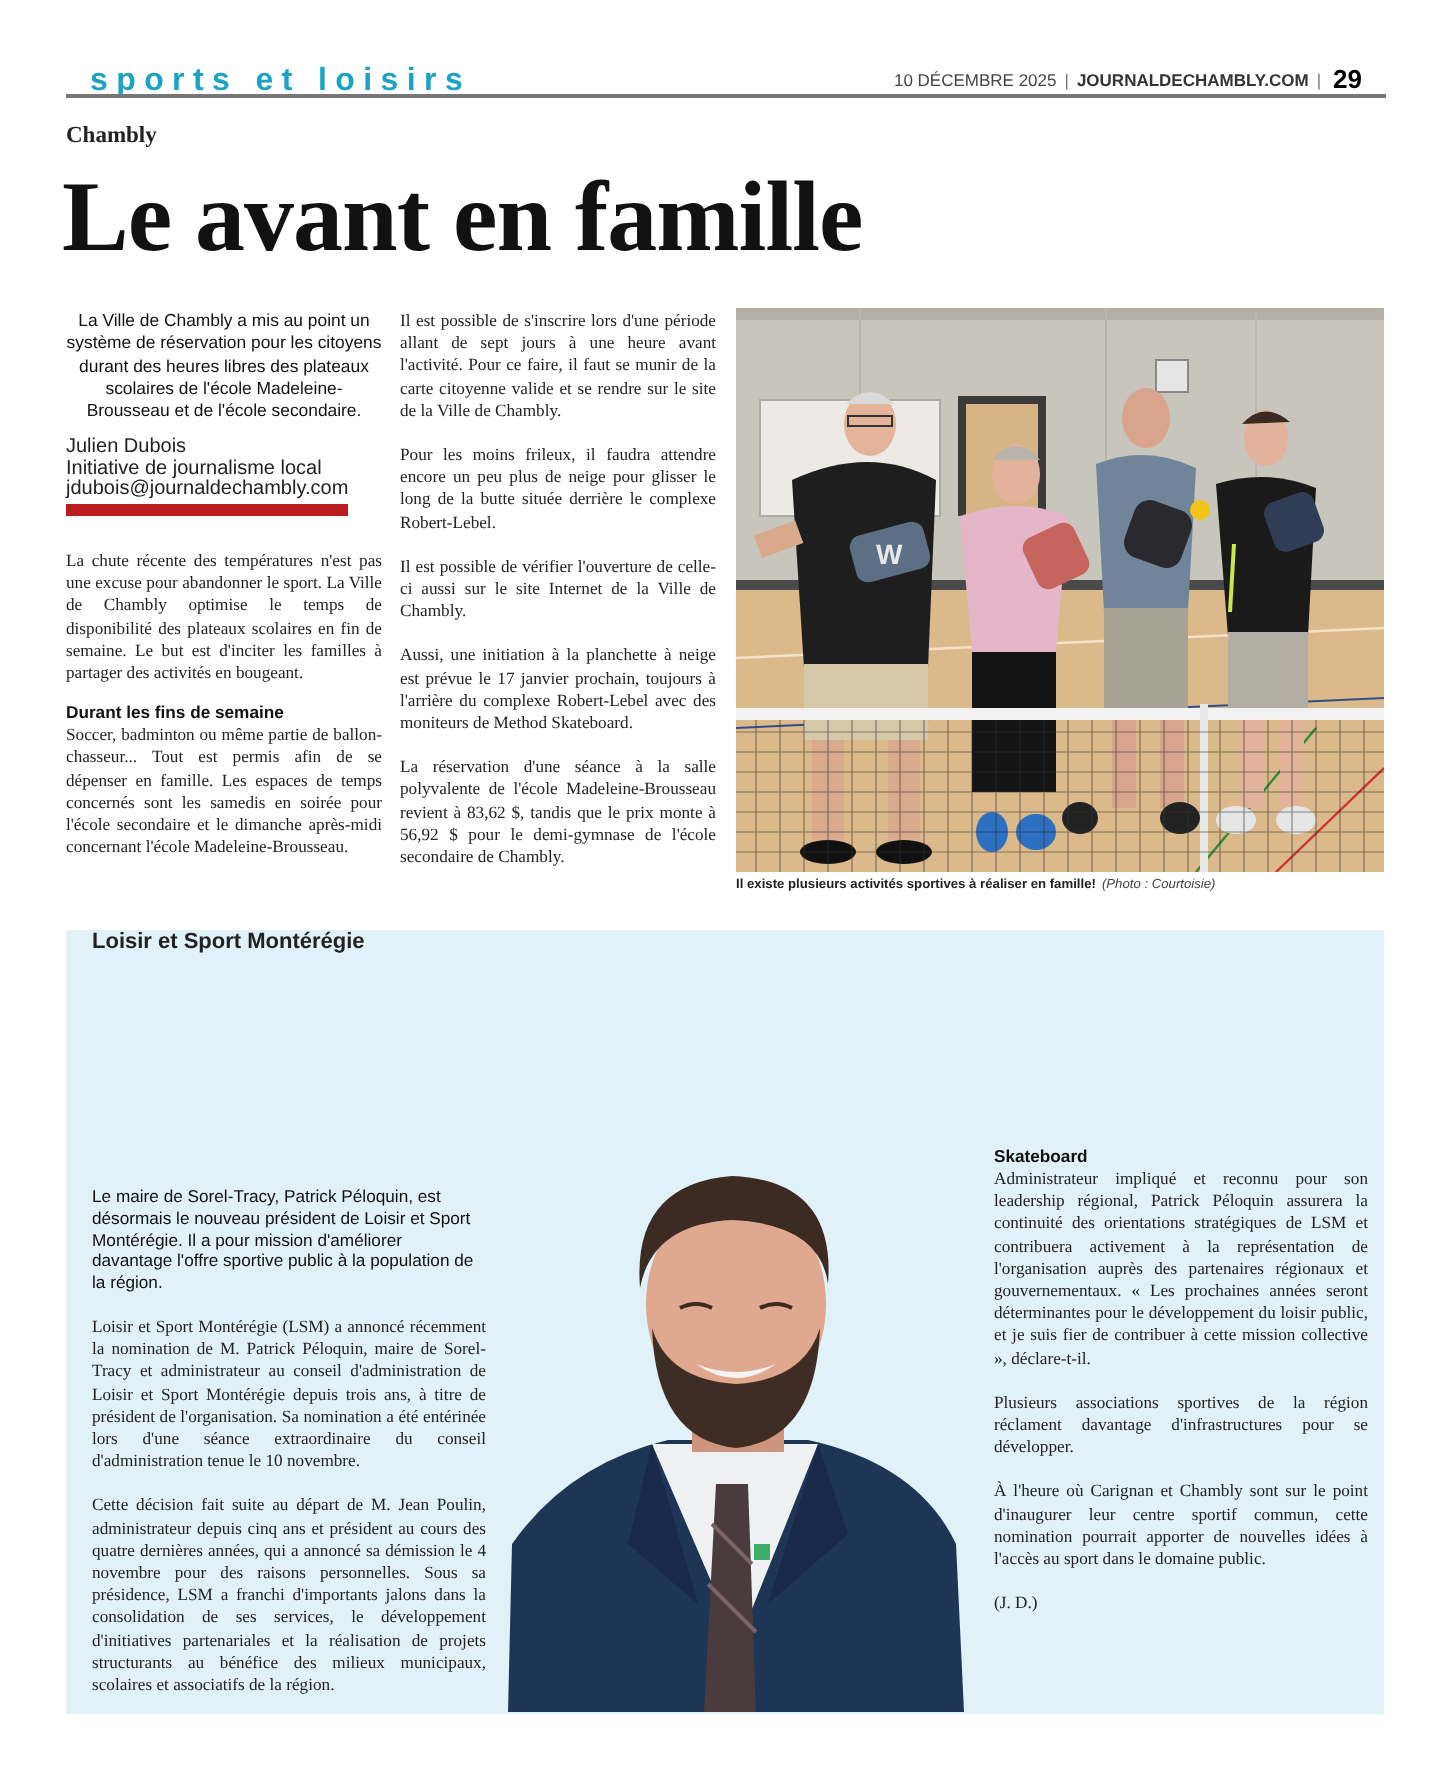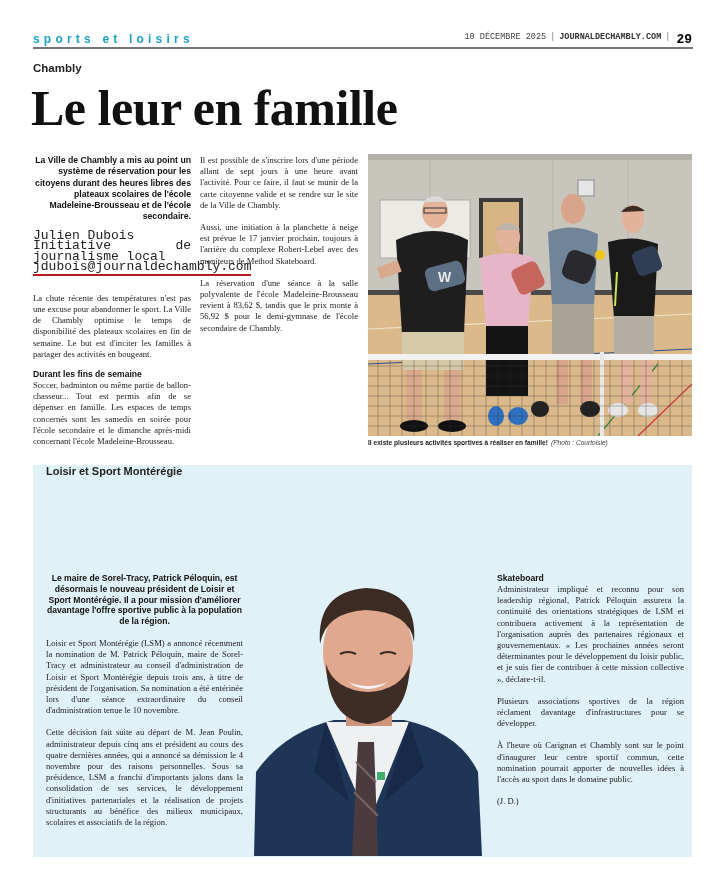--- a/index.html
+++ b/index.html
@@ -3,49 +3,49 @@
 <meta charset="utf-8">
 <style>
   * { box-sizing: border-box; margin: 0; padding: 0; }
   html, body { width: 725px; height: 890px; background: #ffffff; overflow: hidden; }
   body { position: relative; font-family: "Liberation Serif", serif; color: #1a1a1a; }
 
   .page { position: absolute; left: 0; top: 0; width: 725px; height: 890px; background: #fff; }
 
   
   .header { position: absolute; left: 33px; top: 32px; width: 660px; height: 16px; }
-  .section-label { position: absolute; left: 0; top: 0; font-family: "Liberation Sans", sans-serif; font-weight: bold; font-size: 12px; letter-spacing: 4.2px; color: #1aa3c4; }
-  .header-right { position: absolute; right: 1px; top: 0; font-family: Liberation Mono, monospace; font-size: 8.5px; color: #444; display: flex; align-items: flex-start; gap: 4px; }
+  .section-label { position: absolute; left: 12px; top: 0; font-family: "Liberation Sans", sans-serif; font-weight: bold; font-size: 16px; letter-spacing: 4.2px; color: #1aa3c4; }
+  .header-right { position: absolute; right: 12px; top: 0; font-family: Liberation Sans, sans-serif; font-size: 8.5px; color: #444; display: flex; align-items: center; gap: 4px; }
   .header-right .site { font-weight: bold; color: #333; }
   .header-right .sep { color: #777; }
   .header-right .pgno { font-weight: bold; font-size: 13px; color: #000000; margin-left: 2px; }
   .header-rule { position: absolute; left: 33px; top: 47px; width: 660px; height: 2px; background: #777; }
 
   
-  .kicker1 { position: absolute; left: 33px; top: 62px; font-family: Liberation Sans, sans-serif; font-weight: bold; font-size: 11.5px; color: #222; }
+  .kicker1 { position: absolute; left: 33px; top: 62px; font-family: Liberation Serif, serif; font-weight: bold; font-size: 11.5px; color: #222; }
   .headline1 { position: absolute; left: 31px; top: 78px; font-family: "Liberation Serif", serif; font-size: 50px; line-height: 60px; color: #111; letter-spacing: -0.5px; }
 
   .col { position: absolute; font-size: 8.6px; line-height: 11.2px; text-align: justify; color: #222; }
   .col p { margin-bottom: 11px; }
-  .lead { font-family: "Liberation Sans", sans-serif; font-weight: bold; font-size: 8.7px; line-height: 11.3px; color: #111; text-align: right; }
-  .byline { font-family: Liberation Mono, monospace; font-size: 13px; line-height: 10.5px; color: #222; margin-top: 8px; }
-  .byline .email { display: inline-block; border-bottom: 2px solid #b91c1c; padding-bottom: 1px; }
+  .lead { font-family: "Liberation Sans", sans-serif; font-weight: normal; font-size: 8.7px; line-height: 11.3px; color: #111; text-align: center; }
+  .byline { font-family: Liberation Sans, sans-serif; font-size: 10px; line-height: 10.5px; color: #222; margin-top: 8px; }
+  .byline .email { display: inline-block; border-bottom: 6px solid #b91c1c; padding-bottom: 1px; }
   .subhead { font-family: "Liberation Sans", sans-serif; font-weight: bold; font-size: 8.6px; line-height: 11px; color: #111; }
 
   
   .photo1 { position: absolute; left: 368px; top: 154px; width: 324px; height: 282px; overflow: hidden; background: #c9c4b8; }
   .caption1 { position: absolute; left: 368px; top: 439px; font-family: "Liberation Sans", sans-serif; font-size: 6.6px; color: #222; white-space: nowrap; }
   .caption1 .cap-text { font-weight: bold; }
   .caption1 .cap-credit { font-style: italic; color: #444; margin-left: 3px; }
 
   
   .box2 { position: absolute; left: 33px; top: 465px; width: 659px; height: 392px; background: #e0f1f8; }
   .kicker2 { position: absolute; left: 46px; top: 465px; font-family: "Liberation Sans", sans-serif; font-weight: bold; font-size: 11px; color: #222; }
   .headline2 { position: absolute; left: 44px; top: 498px; font-family: "Liberation Serif", serif; font-size: 50px; line-height: 58px; color: #111; letter-spacing: -0.3px; }
-  .lead2 { font-family: "Liberation Sans", sans-serif; font-weight: bold; font-size: 8.6px; line-height: 10.8px; color: #111; text-align: center; }
+  .lead2 { font-family: "Liberation Sans", sans-serif; font-weight: normal; font-size: 8.6px; line-height: 10.8px; color: #111; text-align: left; margin-top: 20px; }
 
   .photo2 { position: absolute; left: 254px; top: 572px; width: 230px; height: 284px; overflow: hidden; background: #e0f1f8; }
 </style>
 </head>
 <body>
 
 <div class="page">
 
   <div class="header">
     <span class="section-label">sports et loisirs</span>
@@ -53,36 +53,38 @@
       <span>10 DÉCEMBRE 2025</span>
       <span class="sep">|</span>
       <span class="site">JOURNALDECHAMBLY.COM</span>
       <span class="sep">|</span>
       <span class="pgno">29</span>
     </div>
   </div>
   <div class="header-rule"></div>
 
   <div class="kicker1">Chambly</div>
-  <h1 class="headline1">Le leur en famille</h1>
+  <h1 class="headline1">Le avant en famille</h1>
 
   <div class="col" style="left:33px; top:155px; width:158px;">
     <div class="lead">La Ville de Chambly a mis au point un système de réservation pour les citoyens durant des heures libres des plateaux scolaires de l'école Madeleine-Brousseau et de l'école secondaire.</div>
     <div class="byline">
       <div>Julien Dubois</div>
       <div>Initiative de journalisme local</div>
       <div><span class="email">jdubois@journaldechambly.com</span></div>
     </div>
     <p style="margin-top:17px;">La chute récente des températures n'est pas une excuse pour abandonner le sport. La Ville de Chambly optimise le temps de disponibilité des plateaux scolaires en fin de semaine. Le but est d'inciter les familles à partager des activités en bougeant.</p>
     <div class="subhead" style="margin-top:-2px;">Durant les fins de semaine</div>
     <p>Soccer, badminton ou même partie de ballon-chasseur... Tout est permis afin de se dépenser en famille. Les espaces de temps concernés sont les samedis en soirée pour l'école secondaire et le dimanche après-midi concernant l'école Madeleine-Brousseau.</p>
   </div>
 
   <div class="col" style="left:200px; top:155px; width:158px;">
     <p>Il est possible de s'inscrire lors d'une période allant de sept jours à une heure avant l'activité. Pour ce faire, il faut se munir de la carte citoyenne valide et se rendre sur le site de la Ville de Chambly.</p>
+    <p>Pour les moins frileux, il faudra attendre encore un peu plus de neige pour glisser le long de la butte située derrière le complexe Robert-Lebel.</p>
+    <p>Il est possible de vérifier l'ouverture de celle-ci aussi sur le site Internet de la Ville de Chambly.</p>
     <p>Aussi, une initiation à la planchette à neige est prévue le 17 janvier prochain, toujours à l'arrière du complexe Robert-Lebel avec des moniteurs de Method Skateboard.</p>
     <p>La réservation d'une séance à la salle polyvalente de l'école Madeleine-Brousseau revient à 83,62 $, tandis que le prix monte à 56,92 $ pour le demi-gymnase de l'école secondaire de Chambly.</p>
   </div>
 
   <div class="photo1">
     <svg width="324" height="282" viewBox="0 0 324 282">
 
       <rect x="0" y="0" width="324" height="140" fill="#c8c5bc"></rect>
       <rect x="0" y="0" width="324" height="6" fill="#b3b0a7"></rect>
       <line x1="62" y1="0" x2="62" y2="140" stroke="#b8b5ac" stroke-width="1"></line>

